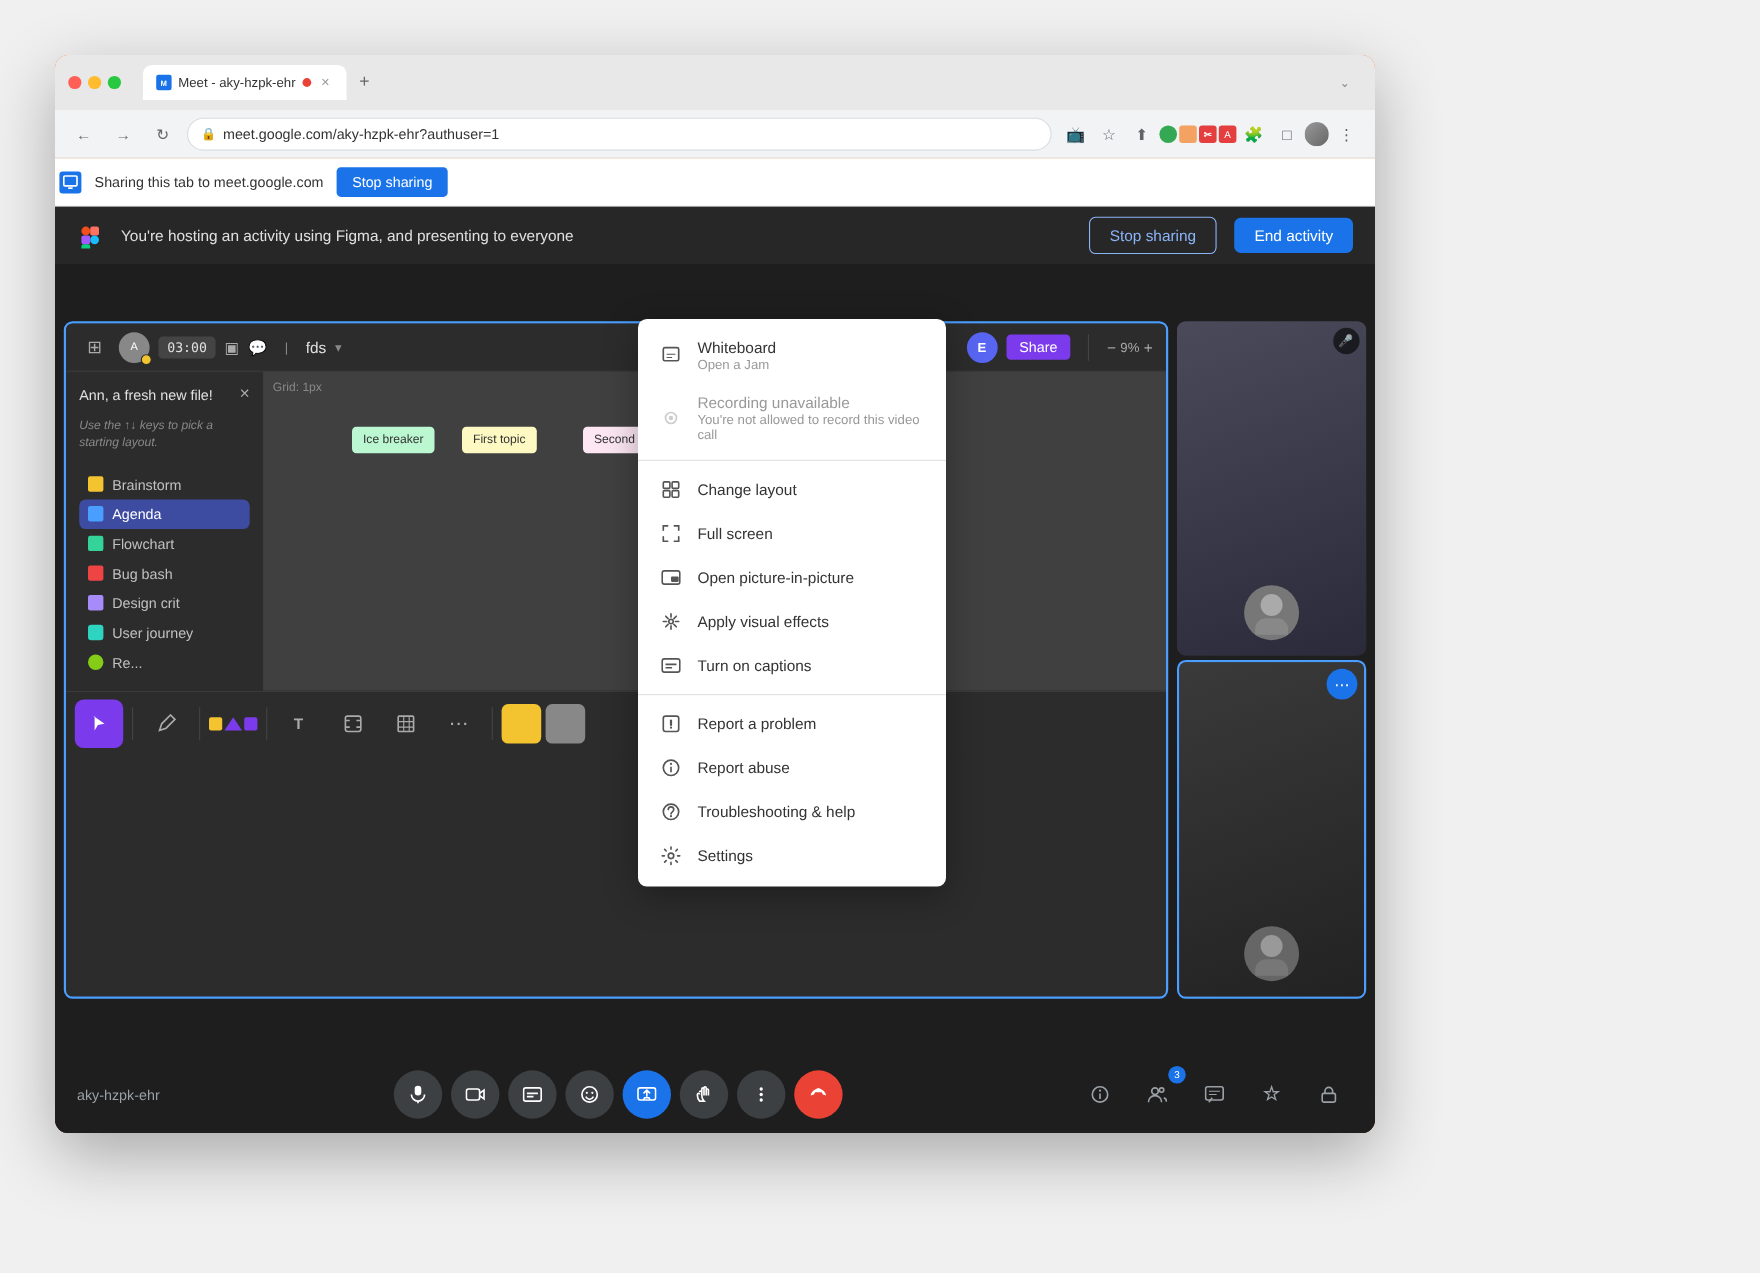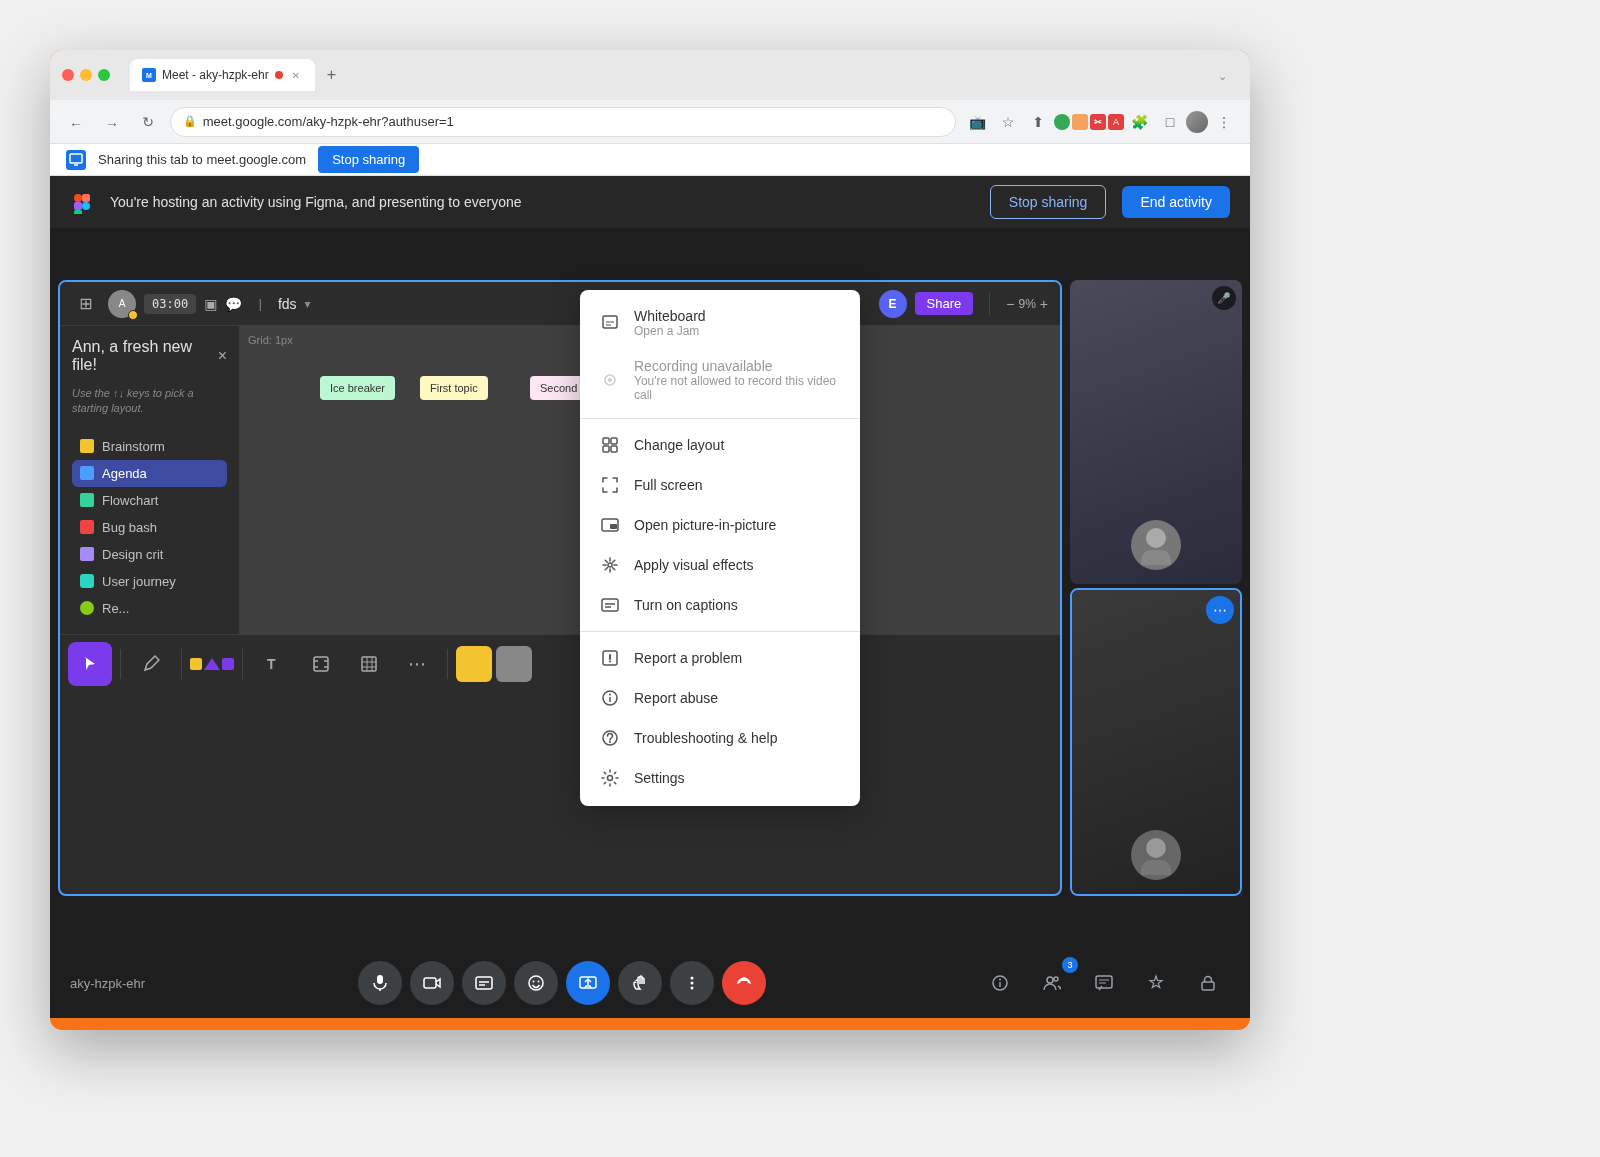--- a/index.html
+++ b/index.html
@@ -79,26 +79,26 @@
       gap: 6px;
       font-size: 13px;
       color: #333;
     }
     .lock-icon { color: #5f6368; font-size: 11px; }
     .nav-actions { display: flex; gap: 2px; align-items: center; }
     .nav-action-btn { background: none; border: none; color: #5f6368; cursor: pointer; padding: 4px; border-radius: 50%; width: 28px; height: 28px; display: flex; align-items: center; justify-content: center; font-size: 14px; }
 
     
     .sharing-bar {
-      height: 32px;
+      height: 44px;
       background: #fff;
       border-bottom: 1px solid #e0e0e0;
       display: flex;
       align-items: center;
-      padding: 0 16px;
+      padding: 0 4px;
       gap: 12px;
     }
     .sharing-icon { width: 20px; height: 20px; background: #1a73e8; border-radius: 3px; display: flex; align-items: center; justify-content: center; color: white; font-size: 10px; }
     .sharing-text { font-size: 13px; color: #333; }
     .stop-sharing-btn {
       background: #1a73e8;
       color: white;
       border: none;
       border-radius: 4px;
       padding: 6px 14px;
@@ -188,21 +188,21 @@
 
     
     .figma-body { display: flex; flex: 1; overflow: hidden; }
     .figma-sidebar {
       width: 180px;
       background: #2c2c2c;
       border-right: 1px solid #3d3d3d;
       padding: 12px;
     }
     .figma-sidebar-header { display: flex; justify-content: space-between; align-items: center; margin-bottom: 12px; }
-    .figma-new-file { color: #e0e0e0; font-size: 16px; }
+    .figma-new-file { color: #e0e0e0; font-size: 13px; }
     .figma-close-btn { color: #aaa; font-size: 16px; cursor: pointer; }
     .figma-hint { color: #888; font-size: 11px; margin-bottom: 16px; line-height: 1.4; font-style: italic; }
     .figma-list-item {
       display: flex;
       align-items: center;
       gap: 8px;
       padding: 6px 8px;
       border-radius: 6px;
       cursor: pointer;
       color: #c0c0c0;

